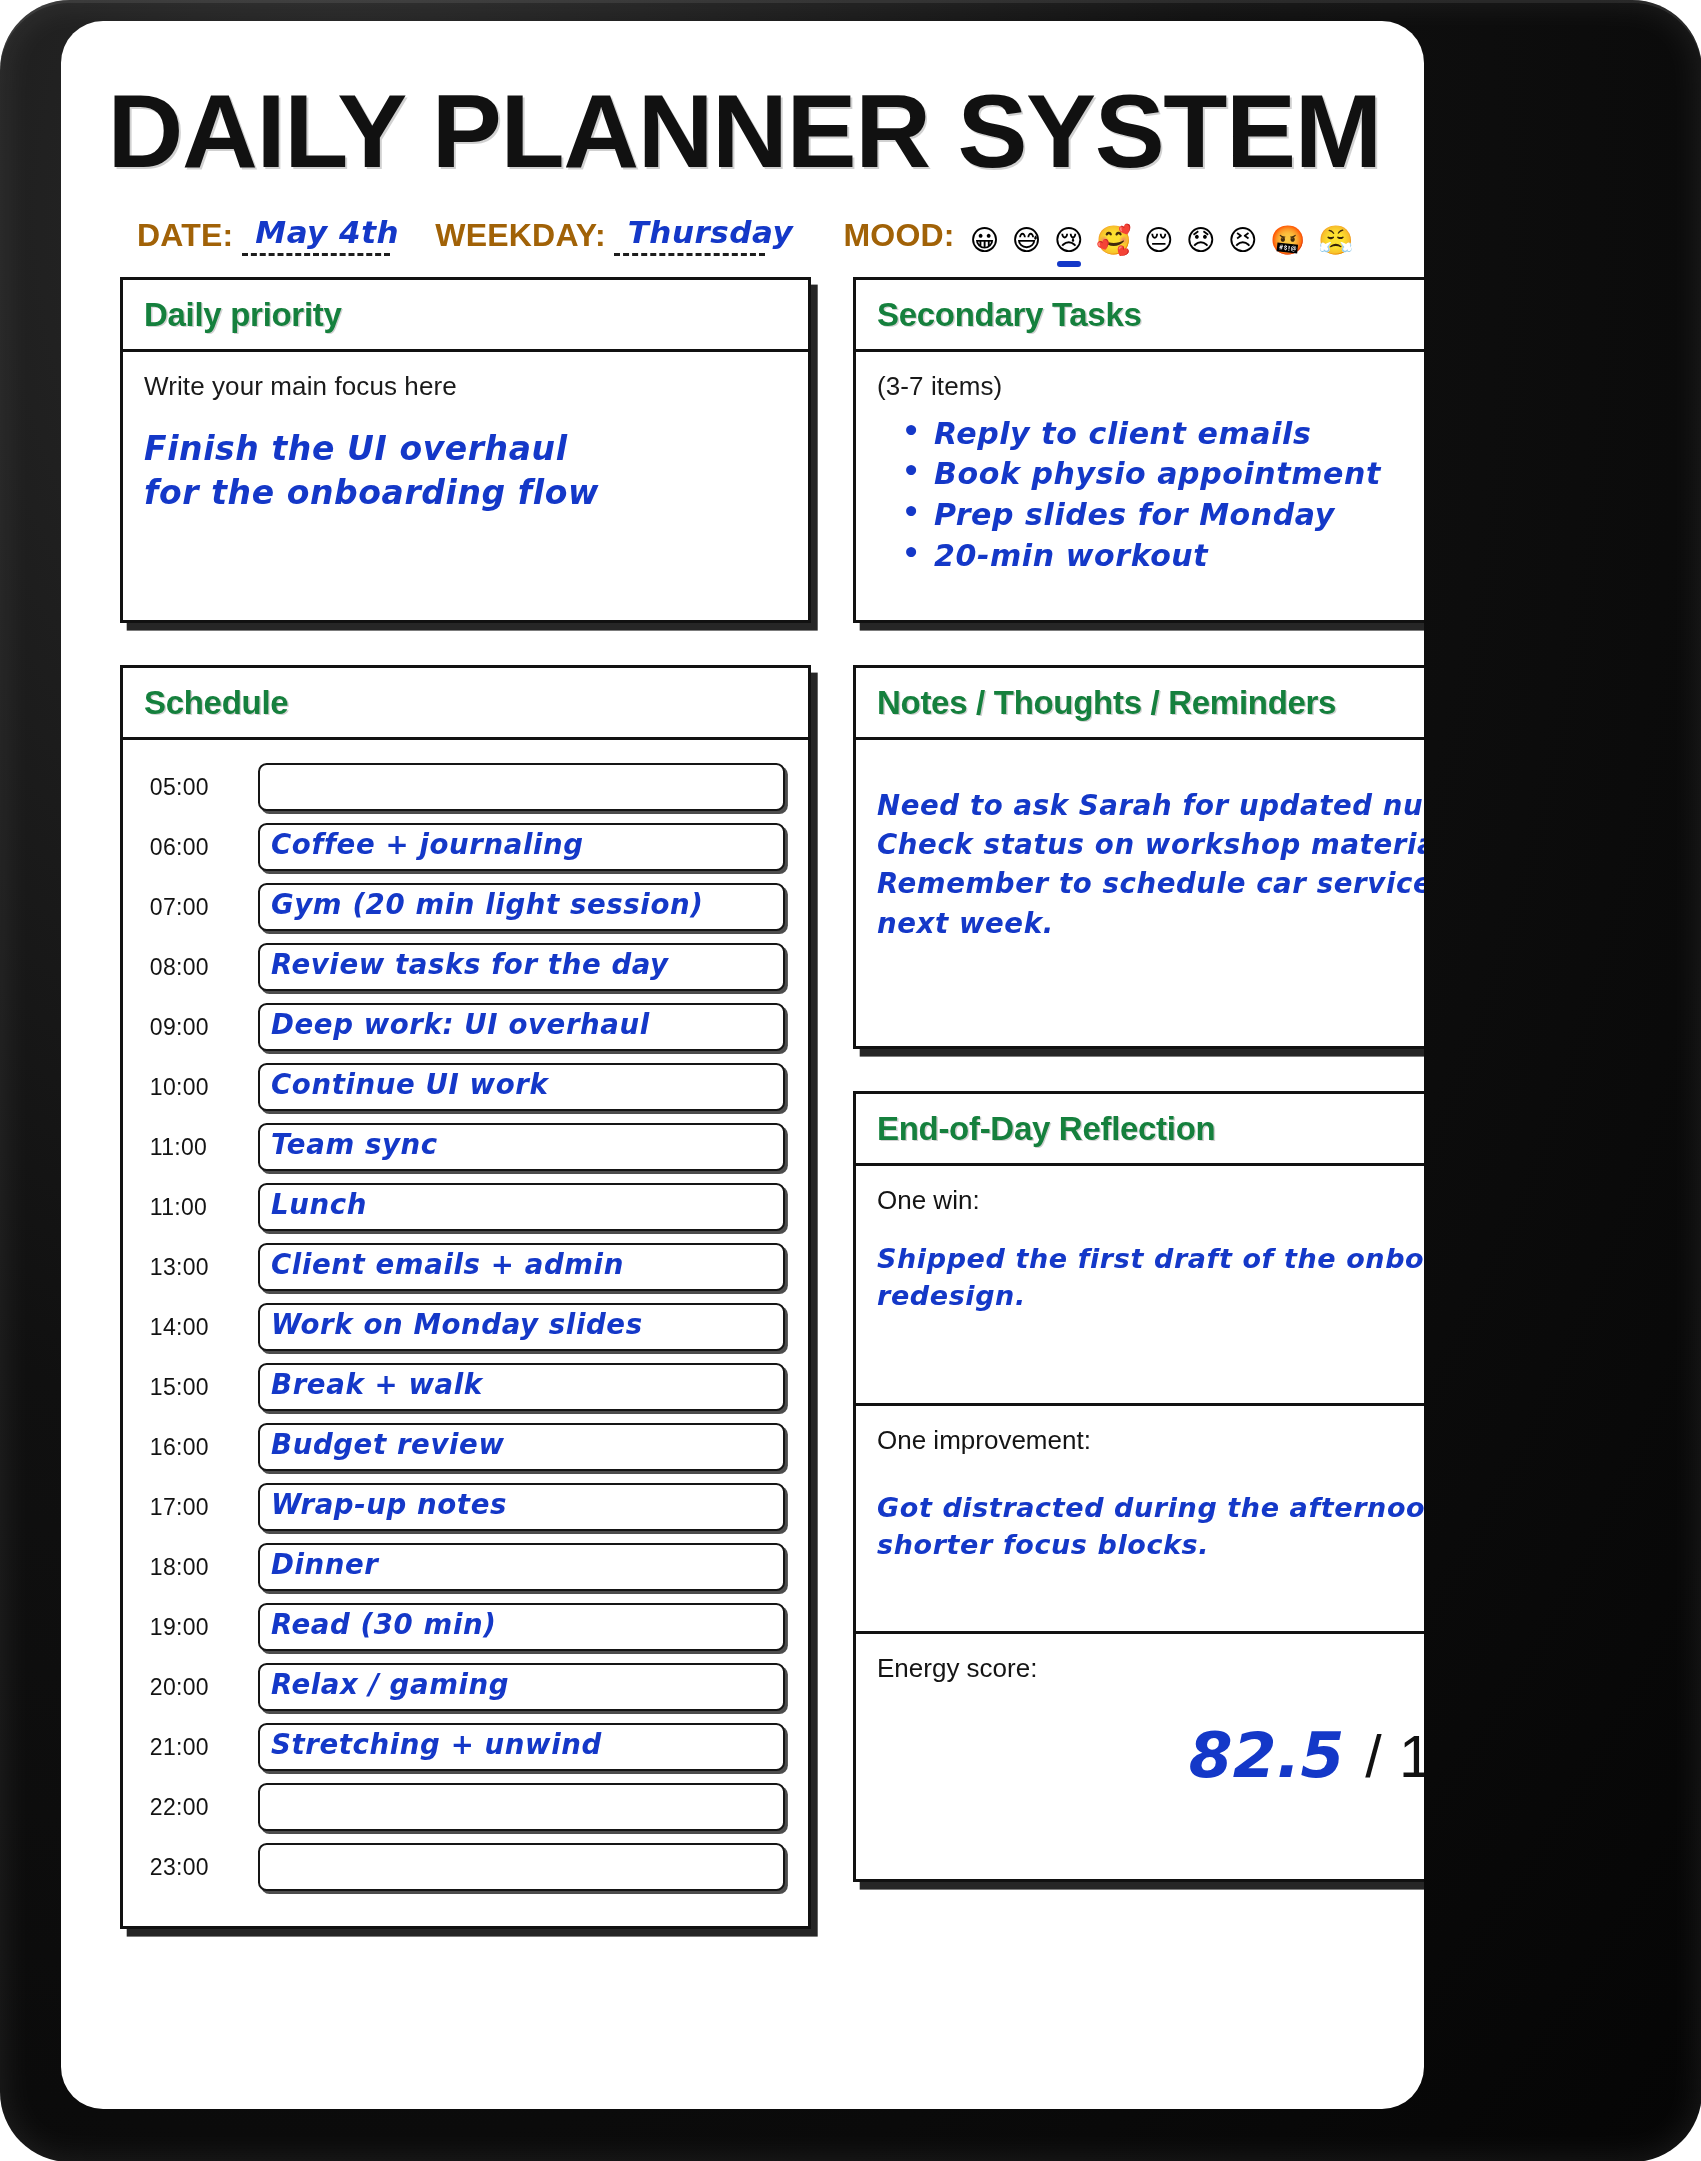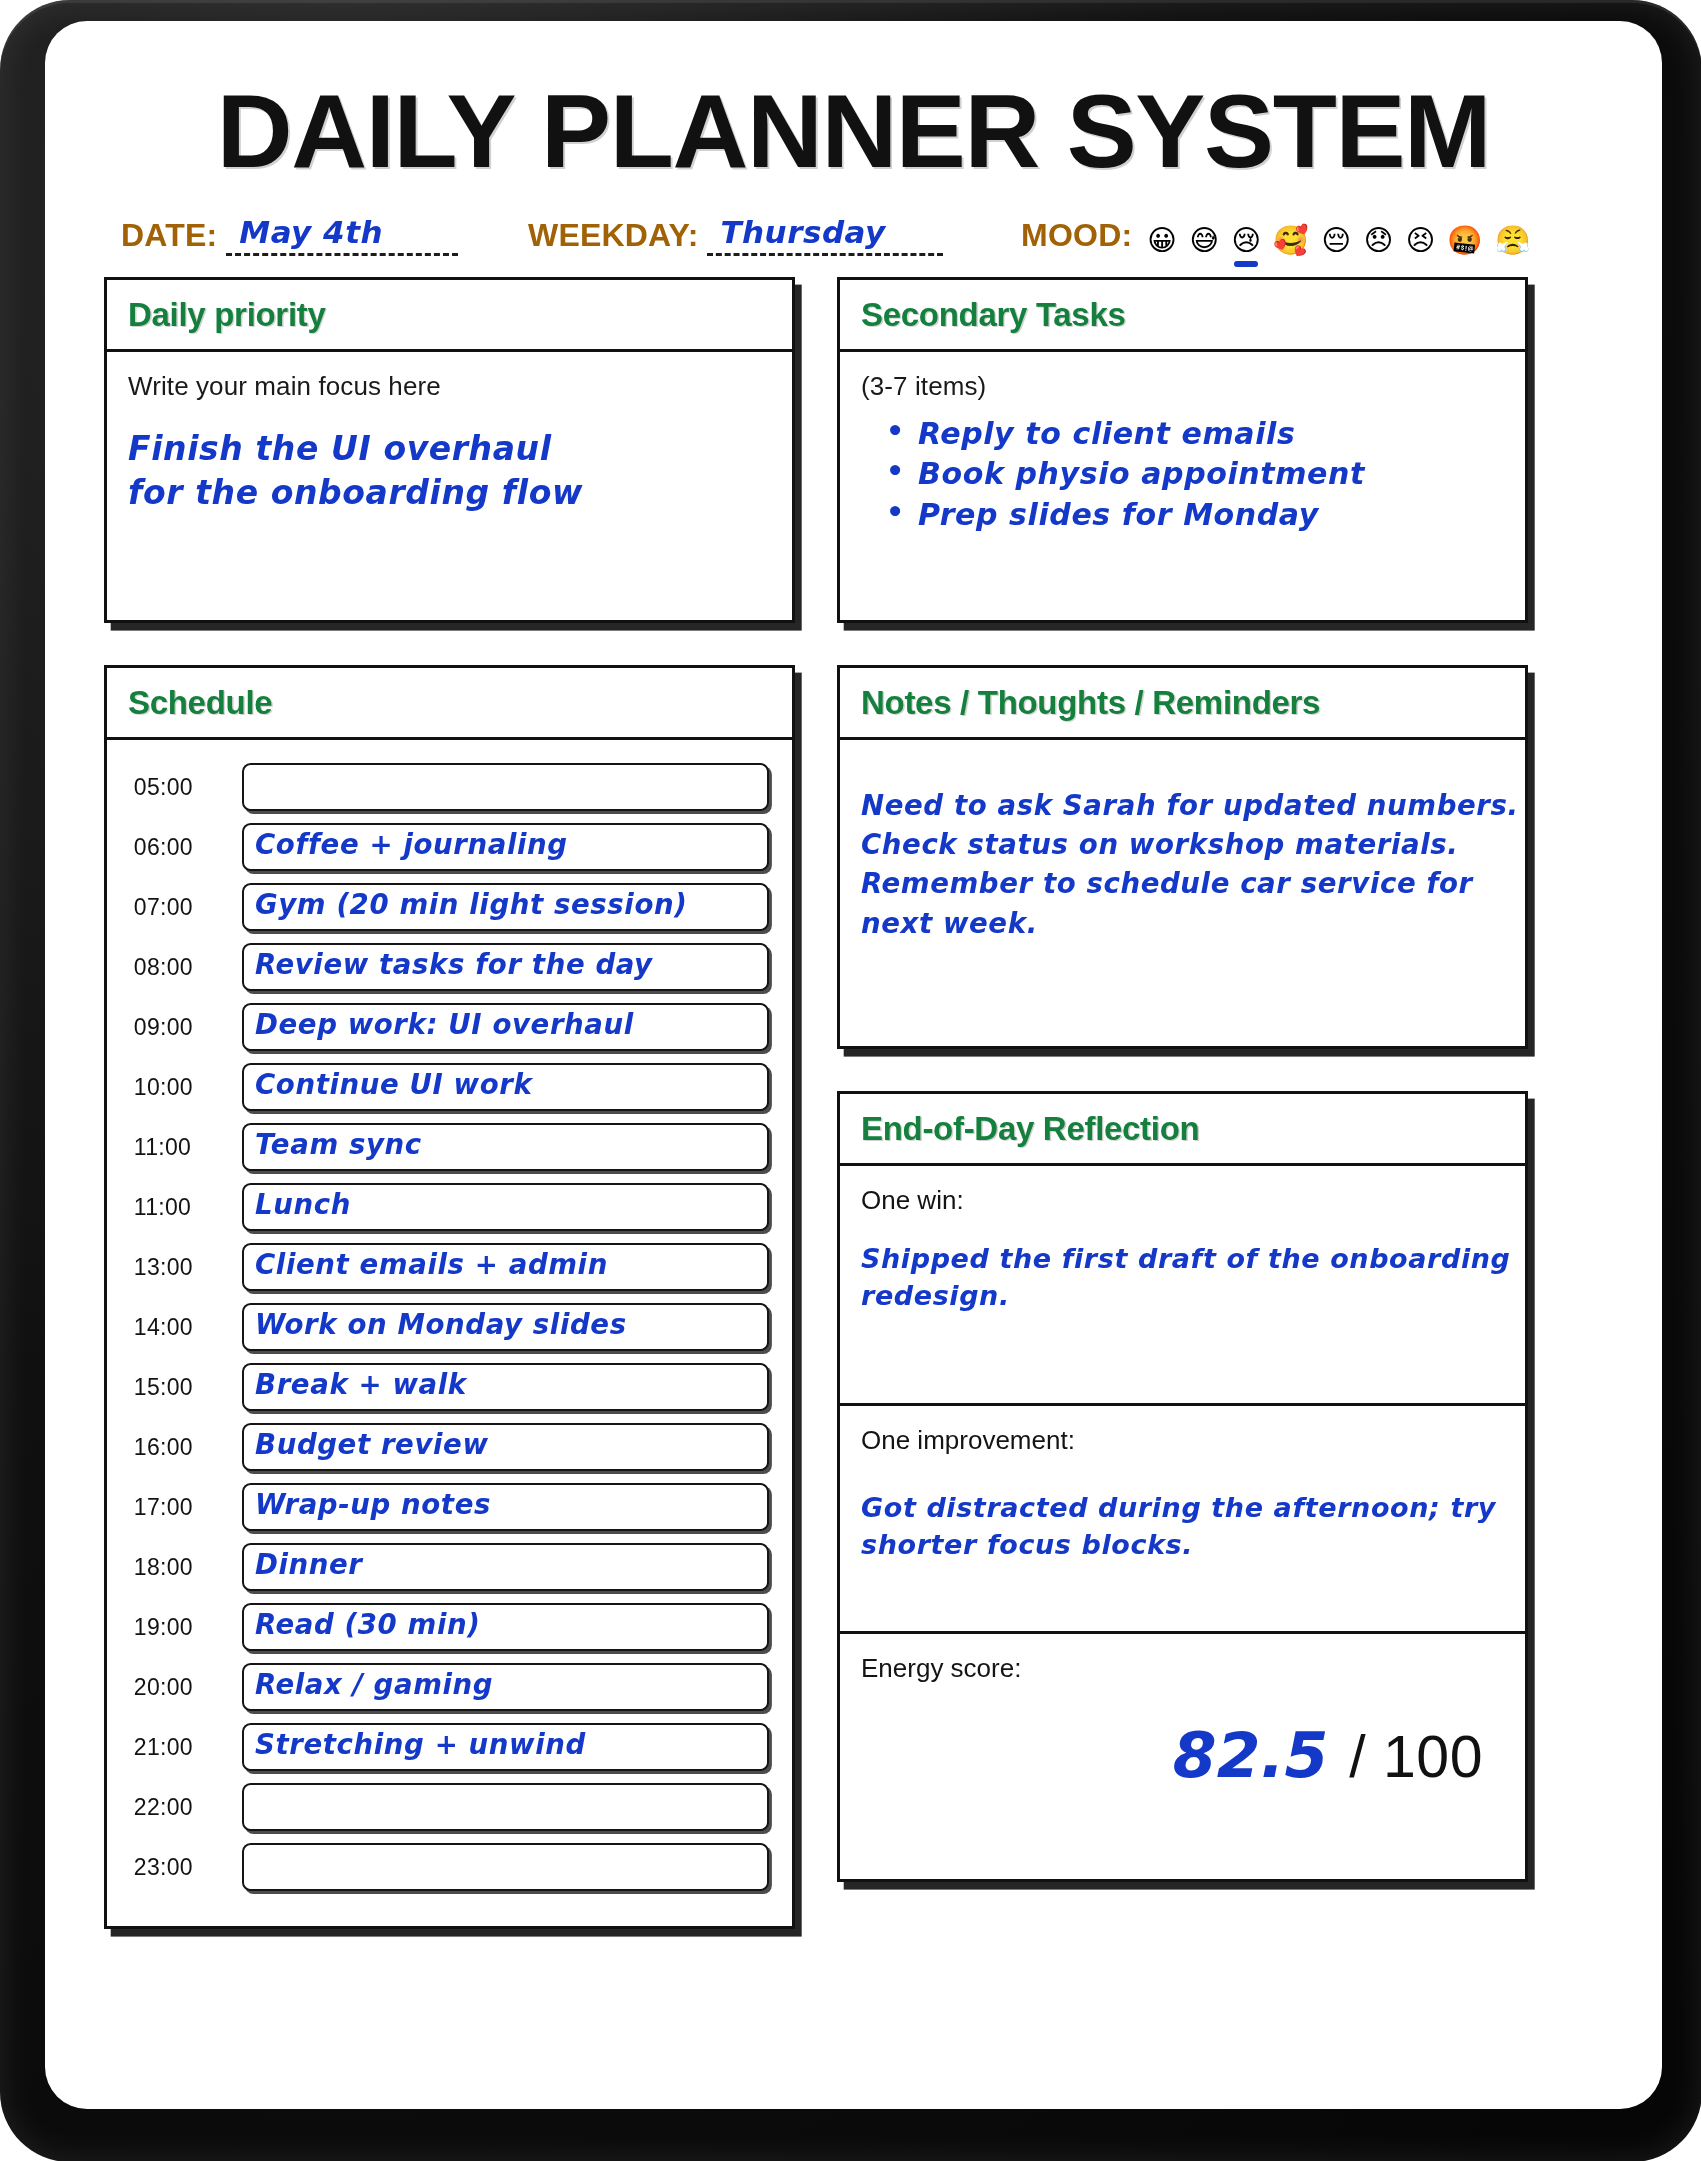--- a/index.html
+++ b/index.html
@@ -29,23 +29,23 @@
     inset: 0;
     border-radius: 70px;
     box-shadow: inset 0 0 36px rgba(255,255,255,0.10),
                 inset 0 2.9px 0 rgba(255,255,255,0.08);
     pointer-events: none;
   }
 
   
   .paper {
     position: absolute;
-    left: 45px;
+    left: 61px;
     top: 21px;
-    width: 1617px;
+    width: 1363px;
     height: 2088px;
     background: #ffffff;
     border-radius: 42px;
     padding: 57px 59px 0 59px;
     overflow: hidden;
   }
 
   
   .planner-title {
     font-size: 103px;
@@ -467,20 +467,21 @@
         <div class="card secondary-card">
           <div class="card-head">
             <div class="card-title">Secondary Tasks</div>
           </div>
           <div class="card-body secondary-body">
             <div class="hint">(3-7 items)</div>
             <ul class="task-list ink-hand" id="task-list">
                 <li>Reply to client emails</li>
                 <li>Book physio appointment</li>
                 <li>Prep slides for Monday</li>
+                <li>20-min workout</li>
               </ul>
           </div>
         </div>
 
         <div class="card notes-card">
           <div class="card-head">
             <div class="card-title">Notes / Thoughts / Reminders</div>
           </div>
           <div class="card-body notes-body">
             <div class="notes-ink ink-hand">Need to ask Sarah for updated numbers. Check status on workshop materials. Remember to schedule car service for next week.</div>

